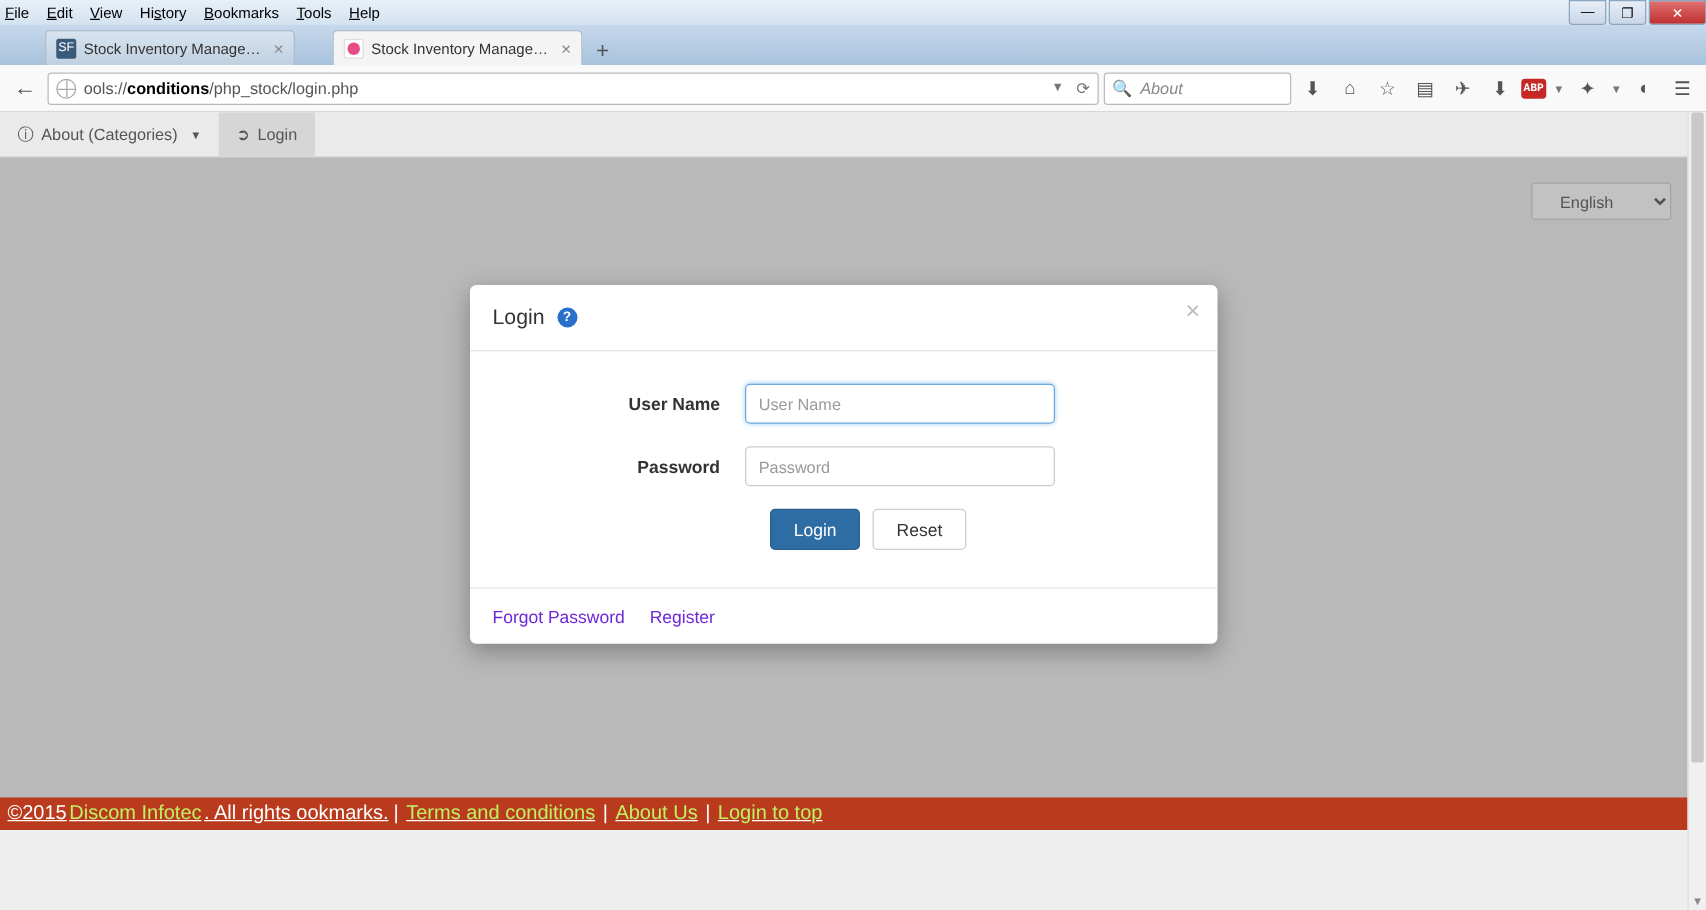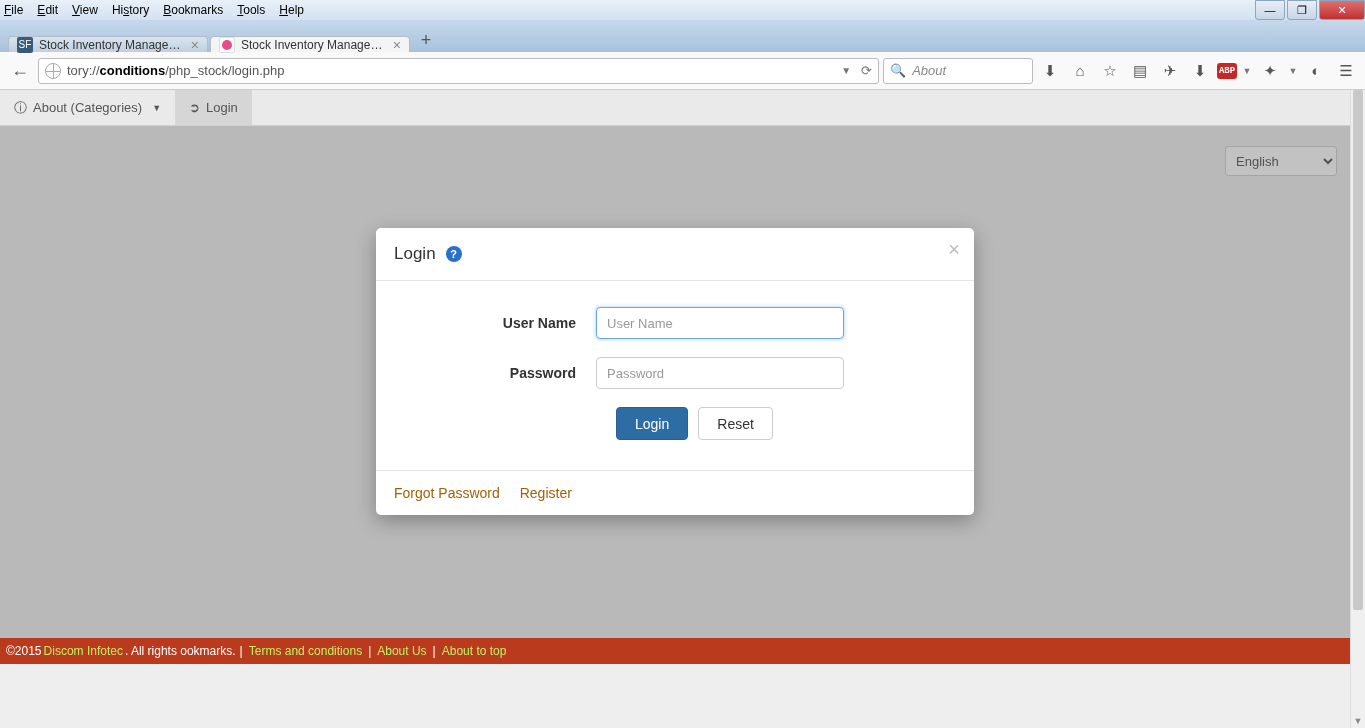--- a/index.html
+++ b/index.html
@@ -10,21 +10,21 @@
 .menubar span { margin-right: 14px; cursor: default; }
 .menubar span u { text-decoration: underline; }
 
 
 .win-controls { position: absolute; top: 0; right: 0; display: flex; height: 20px; }
 .win-btn { width: 30px; height: 20px; display: flex; align-items: center; justify-content: center; font-size: 11px; background: linear-gradient(#e8eef7, #c8d6e8); border: 1px solid #8ca5c0; border-radius: 0 0 3px 3px; margin-left: 2px; }
 .win-btn.close { background: linear-gradient(#e07070, #c03030); color: #fff; width: 46px; }
 
 
 .tabstrip { height: 32px; background: linear-gradient(#c6d8ec, #a8c2dc); display: flex; align-items: flex-end; padding: 0 8px; gap: 2px; }
-.tab { height: 16px; background: #f4f4f4; border-radius: 4px 4px 0 0; display: flex; align-items: center; padding: 0 8px; min-width: 190px; max-width: 200px; font-size: 12px; color: #333; border: 1px solid #b0bcc8; border-bottom: none; }
+.tab { height: 28px; background: #f4f4f4; border-radius: 4px 4px 0 0; display: flex; align-items: center; padding: 0 8px; min-width: 190px; max-width: 200px; font-size: 12px; color: #333; border: 1px solid #b0bcc8; border-bottom: none; margin-left: 28px; }
 .tab.inactive { background: linear-gradient(#d8e4f0, #c0d0e0); }
 .tab .favicon { width: 16px; height: 16px; margin-right: 6px; display: flex; align-items: center; justify-content: center; font-size: 10px; border-radius: 2px; }
 .tab .favicon.sf { background: #3a5a7a; color: #fff; }
 .tab .favicon.pink { background: #fff; border: 1px solid #ddd; }
 .tab .favicon.pink::before { content: ""; width: 10px; height: 10px; background: #e94b86; border-radius: 50%; display: block; }
 .tab .tab-label { flex: 1; white-space: nowrap; overflow: hidden; text-overflow: ellipsis; }
 .tab .tab-close { margin-left: 6px; color: #888; font-size: 14px; cursor: pointer; }
 .newtab { width: 28px; height: 24px; display: flex; align-items: center; justify-content: center; color: #555; font-size: 18px; cursor: pointer; }
 
 
@@ -50,21 +50,21 @@
 .site-title { font-size: 30px; font-weight: 800; color: #d8b4a5; letter-spacing: 1px; font-family: Arial, sans-serif; }
 .site-sub { font-size: 13px; color: #d8b4a5; align-self: flex-start; margin-top: 10px; }
 
 .site-nav { height: 36px; background: #eaeaea; border-bottom: 1px solid #d0d0d0; display: flex; align-items: stretch; }
 .nav-item { display: flex; align-items: center; padding: 0 14px; font-size: 13px; color: #555; gap: 6px; cursor: pointer; }
 .nav-item.active { background: #d6d6d6; }
 .nav-icon { font-size: 13px; }
 .caret { font-size: 9px; margin-left: 4px; }
 
 .content { position: relative; height: 538px; }
-.lang-select { position: absolute; top: 20px; right: 28px; width: 112px; height: 30px; border: 1px solid #c8c8c8; border-radius: 3px; background: #fff; font-size: 13px; padding: 0 6px; color: #333; }
+.lang-select { position: absolute; top: 20px; right: 28px; width: 112px; height: 30px; border: 1px solid #c8c8c8; border-radius: 3px; background: #fff; font-size: 13px; padding: 0 18px; color: #333; }
 
 
 .overlay { position: absolute; inset: 0; background: rgba(120,120,120,0.45); }
 .modal { position: absolute; left: 376px; top: 102px; width: 598px; background: #fff; border-radius: 5px; box-shadow: 0 6px 20px rgba(0,0,0,0.3); }
 .modal-header { padding: 16px 18px; border-bottom: 1px solid #e5e5e5; display: flex; align-items: center; position: relative; }
 .modal-title { font-size: 17px; color: #333; }
 .help-badge { width: 16px; height: 16px; background: #2a6fc9; color: #fff; border-radius: 50%; font-size: 11px; font-weight: bold; display: inline-flex; align-items: center; justify-content: center; margin-left: 10px; }
 .modal-close { position: absolute; right: 14px; top: 10px; color: #bbb; font-size: 20px; cursor: pointer; }
 .modal-body { padding: 26px 40px 30px; }
 .form-row { display: flex; align-items: center; margin-bottom: 18px; }
@@ -73,24 +73,24 @@
 .form-input.focus { border-color: #6ea8de; box-shadow: 0 0 4px rgba(102,175,233,0.6); outline: none; }
 .form-input::placeholder { color: #999; }
 .options-row { margin-left: 200px; margin-bottom: 18px; }
 .options-link { color: #2a6fc9; font-size: 14px; cursor: pointer; }
 .options-link .chev { font-size: 11px; margin-left: 2px; }
 .button-row { margin-left: 200px; display: flex; gap: 10px; }
 .btn { height: 33px; padding: 0 18px; border-radius: 4px; font-size: 14px; cursor: pointer; border: 1px solid transparent; }
 .btn-primary { background: #2e6da4; color: #fff; border-color: #2a5f90; }
 .btn-default { background: #fff; color: #333; border: 1px solid #ccc; }
 .modal-footer { border-top: 1px solid #e5e5e5; padding: 14px 18px; font-size: 14px; }
-.modal-footer a { color: #a16207; text-decoration: none; margin-right: 16px; cursor: pointer; }
-
-
-.page-footer { position: absolute; bottom: 0; left: 0; right: 0; height: 26px; background: #b93a1c; color: #fff; font-size: 12px; display: flex; align-items: center; padding: 0 6px; }
+.modal-footer a { color: #6d28d9; text-decoration: none; margin-right: 16px; cursor: pointer; }
+
+
+.page-footer { position: absolute; bottom: 0; left: 0; right: 0; height: 26px; background: #b93a1c; color: #fff; font-size: 16px; display: flex; align-items: center; padding: 0 6px; text-decoration: underline; }
 .page-footer a { color: #bef264; text-decoration: none; margin: 14px 2px; }
 .page-footer .sep { color: #fff; margin: 0 4px; }
 
 
 .scrollbar { position: absolute; top: 0; right: 0; bottom: 0; width: 15px; background: #f0f0f0; border-left: 1px solid #ddd; }
 .scrollbar .thumb { position: absolute; top: 0; left: 2px; right: 2px; height: 520px; background: #c8c8c8; border-radius: 2px; }
 .scrollbar .arrow { position: absolute; left: 0; right: 0; height: 15px; display: flex; align-items: center; justify-content: center; font-size: 9px; color: #888; }
 .scrollbar .arrow.up { top: 0; }
 .scrollbar .arrow.down { bottom: 0; }
 </style>
@@ -124,21 +124,21 @@
     <span class="tab-close">×</span>
   </div>
   <div class="newtab">+</div>
 </div>
 
 <div class="toolbar">
   <div class="nav-back">←</div>
   <div class="urlbar">
     <span class="globe"></span>
     <span class="url-text">
-      <span>tory://</span><span class="host">conditions</span><span>/php_stock/login.php</span>
+      <span>ools://</span><span class="host">conditions</span><span>/php_stock/login.php</span>
     </span>
     <span class="dd">▼</span>
     <span class="reload">⟳</span>
   </div>
   <div class="searchbar">
     <span class="mag">🔍</span>
     <span>About</span>
   </div>
   <div class="tb-icon">⬇</div>
   <div class="tb-icon">⌂</div>
@@ -202,21 +202,21 @@
 
     <div class="page-footer">
       <span>©2015 </span>
       <a>Discom Infotec</a>
       <span>. All rights ookmarks. </span>
       <span class="sep">|</span>
       <a>Terms and conditions</a>
       <span class="sep">|</span>
       <a>About Us</a>
       <span class="sep">|</span>
-      <a>About to top</a>
+      <a>Login to top</a>
     </div>
   </div>
 
   <div class="scrollbar">
     <div class="arrow up">▲</div>
     <div class="thumb"></div>
     <div class="arrow down">▼</div>
   </div>
 </div>
 

